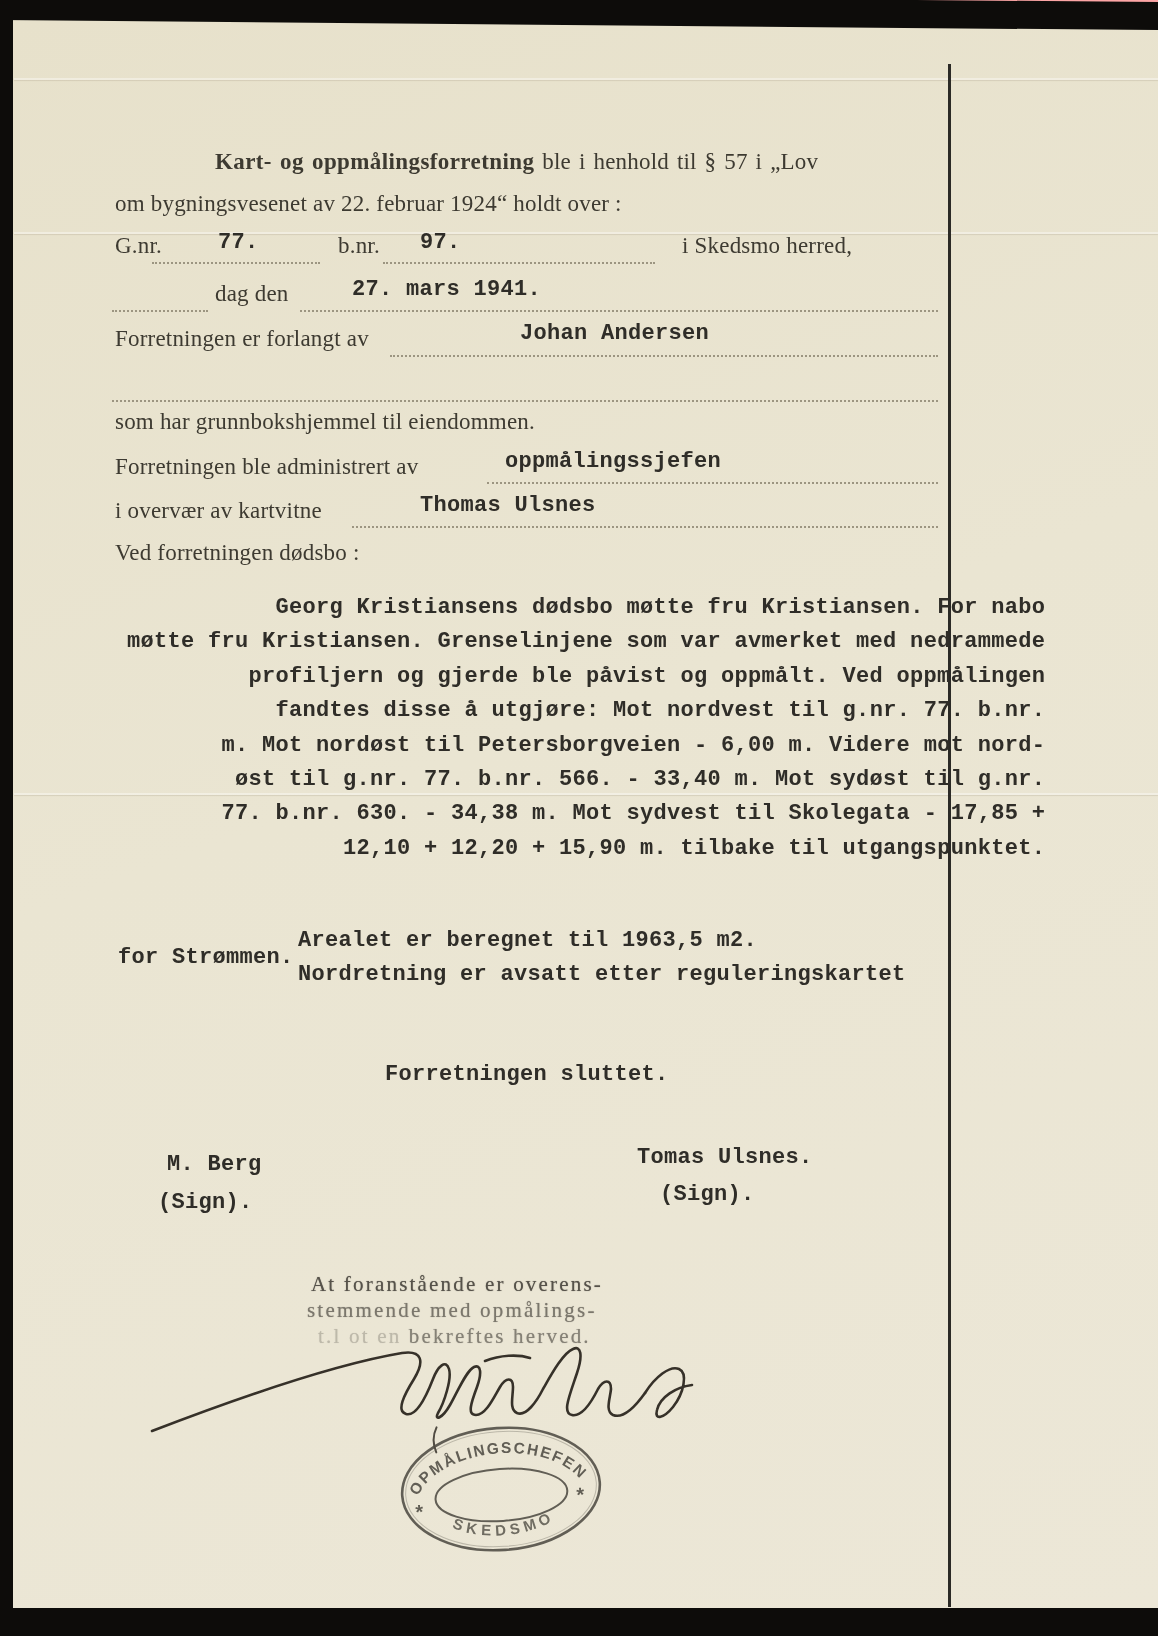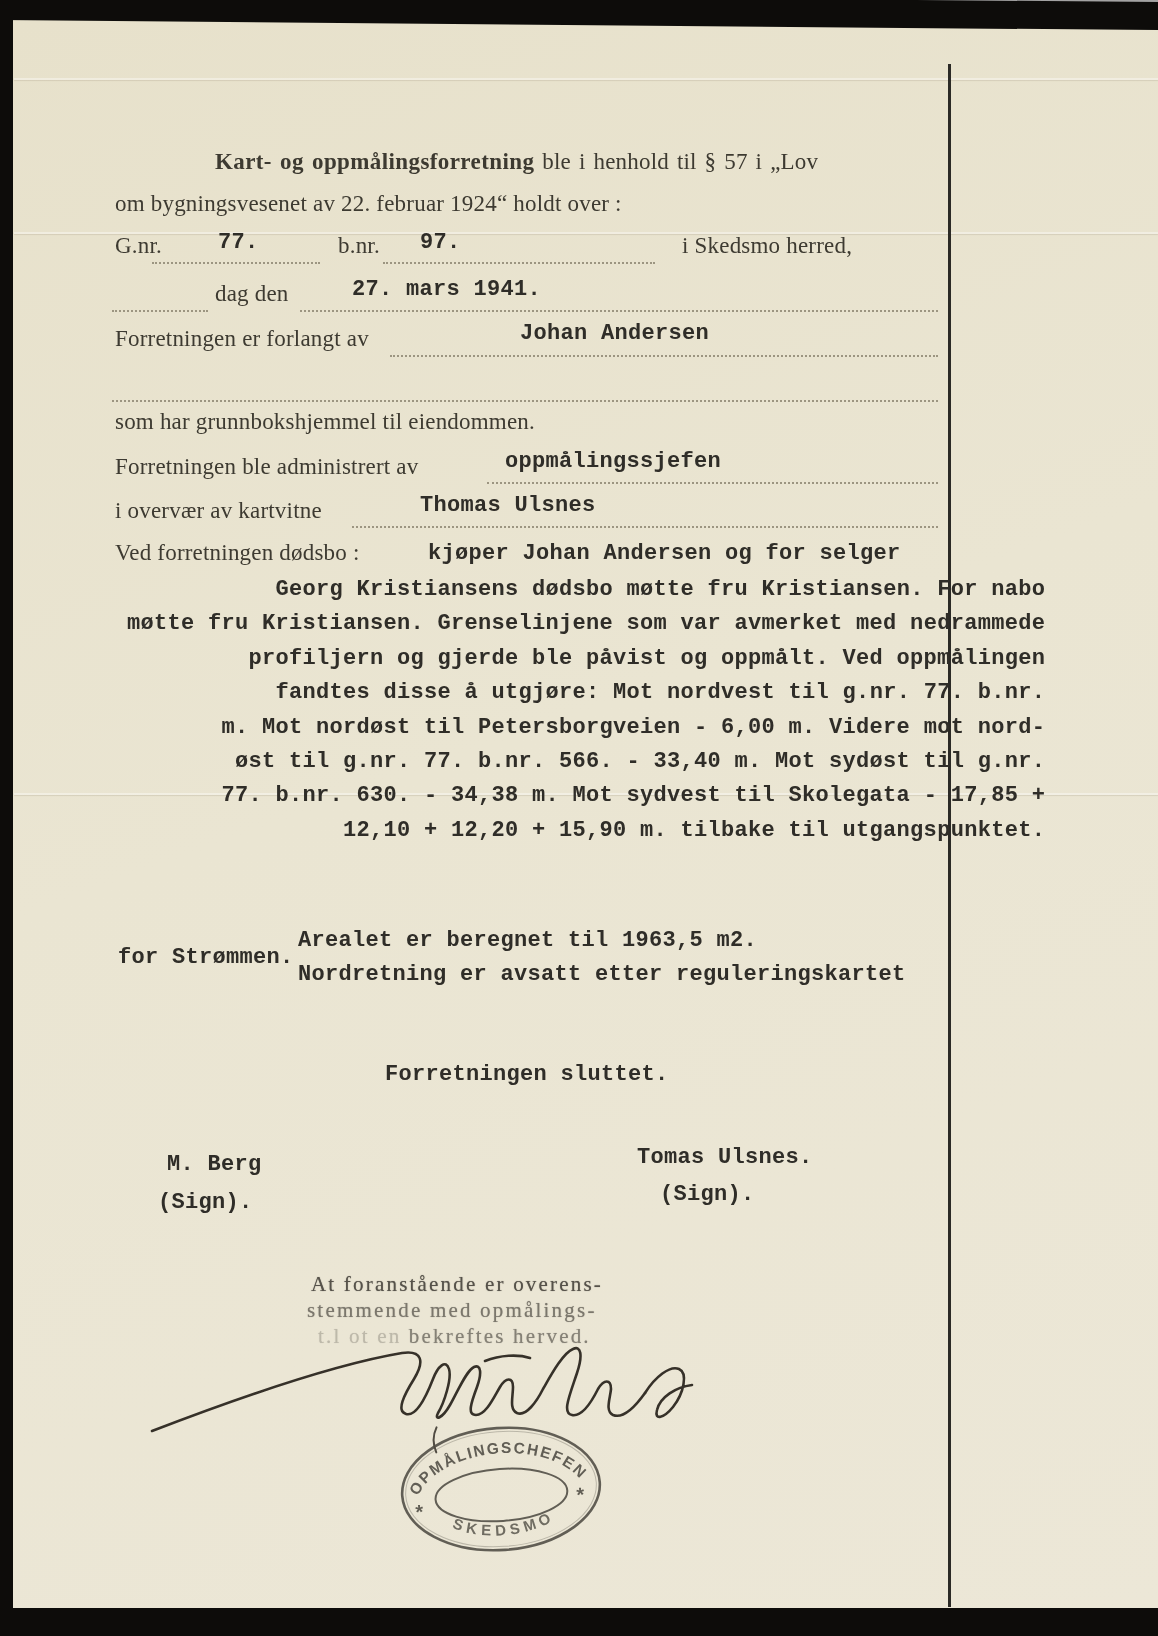--- a/index.html
+++ b/index.html
@@ -1,31 +1,31 @@
 <!DOCTYPE html>
 <html><head>
 <meta charset="utf-8">
 <style>
   html,body{margin:0;padding:0;background:#111;}
-  .page{position:relative;width:1158px;height:1636px;overflow:hidden;background:#a3a3a3;
+  .page{position:relative;width:1158px;height:1636px;overflow:hidden;background:#fca5a5;
         font-family:"Liberation Serif",serif;}
   .paper{position:absolute;left:12px;top:18px;right:0;bottom:27px;
          background:linear-gradient(160deg,#e7e1cb 0%,#eae5d2 45%,#ece7d7 100%);}
   .edge{position:absolute;background:#0d0c0a;}
   .edge.top{left:0;top:-8px;width:1170px;height:28px;transform:rotate(0.5deg);transform-origin:left top;}
   .edge.left{left:0;top:0;width:13px;height:1636px;}
   .edge.bottom{left:0;top:1608px;width:1158px;height:28px;}
   .crease{position:absolute;left:14px;width:1144px;height:2px;background:rgba(255,255,255,0.38);
           box-shadow:0 1px 1px rgba(96,88,60,0.14);}
   .marginline{position:absolute;left:948px;top:64px;width:2.5px;height:1543px;background:#2b2a26;}
   .printed{position:absolute;color:#3d3a31;font-size:23px;white-space:nowrap;letter-spacing:0.2px;}
   .printed b{font-weight:bold;letter-spacing:0.4px;}
   .typed{position:absolute;color:#2f2d28;font-family:"Liberation Mono",monospace;
          font-size:22px;letter-spacing:0.3px;white-space:nowrap;font-weight:bold;text-align:right;}
-  .para{line-height:34.4px;}
+  .para{line-height:34.4px;margin-top:18px;}
   .dots{position:absolute;height:0;border-bottom:2px dotted #8f8874;opacity:0.85;}
   .stamp-text{position:absolute;color:#56524a;font-size:21px;letter-spacing:2.2px;white-space:nowrap;
               text-shadow:0 0 1px rgba(86,82,74,0.7);}
   .stamp-text .faint{opacity:0.45;filter:blur(0.6px);}
   .svgabs{position:absolute;}
 </style>
 </head>
 <body>
 
 <div class="page">
@@ -67,21 +67,20 @@
 
   <div class="printed" style="left:115px;top:454px">Forretningen ble administrert av</div>
   <div class="typed" style="left:505px;top:449px">oppmålingssjefen</div>
   <div class="dots" style="left:487px;top:482px;width:451px"></div>
 
   <div class="printed" style="left:115px;top:498px">i overvær av kartvitne</div>
   <div class="typed" style="left:420px;top:493px">Thomas Ulsnes</div>
   <div class="dots" style="left:352px;top:526px;width:586px"></div>
 
   <div class="printed" style="left:115px;top:540px">Ved forretningen dødsbo :</div>
-  <div class="typed" style="left:428px;top:541px">kjøper Johan Andersen og for selger</div>
 
   <div class="typed para" style="left:127px;top:573px">
     <div>Georg Kristiansens dødsbo møtte fru Kristiansen. For nabo</div>
     <div>møtte fru Kristiansen. Grenselinjene som var avmerket med nedrammede</div>
     <div>profiljern og gjerde ble påvist og oppmålt. Ved oppmålingen</div>
     <div>fandtes disse å utgjøre: Mot nordvest til g.nr. 77. b.nr.</div>
     <div>m. Mot nordøst til Petersborgveien - 6,00 m. Videre mot nord-</div>
     <div>øst til g.nr. 77. b.nr. 566. - 33,40 m. Mot sydøst til g.nr.</div>
     <div>77. b.nr. 630. - 34,38 m. Mot sydvest til Skolegata - 17,85 +</div>
     <div>12,10 + 12,20 + 15,90 m. tilbake til utgangspunktet.</div>

